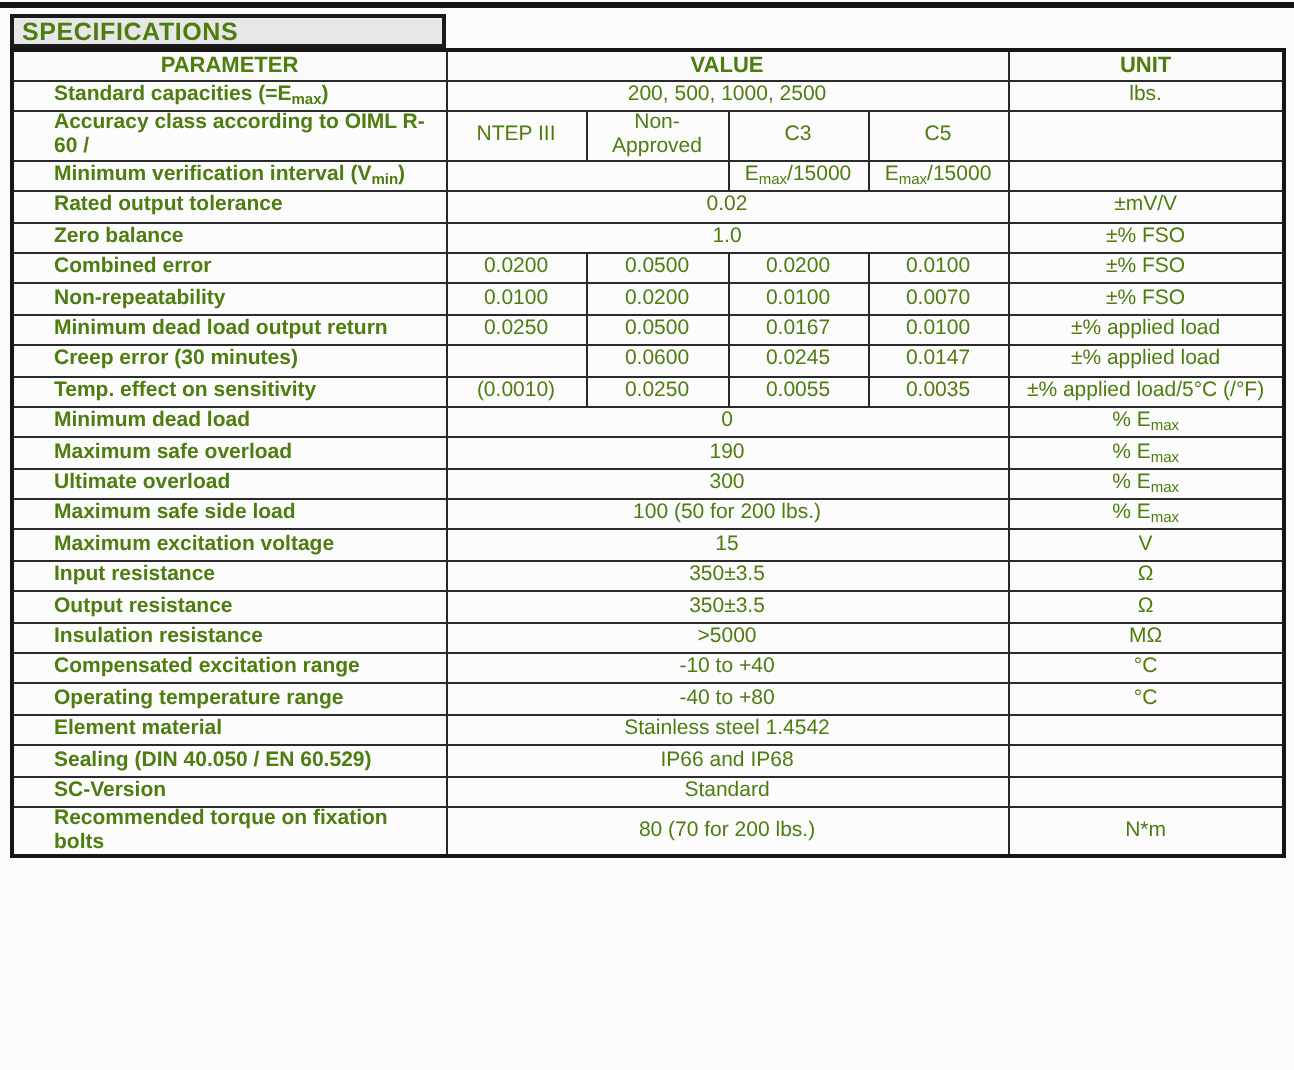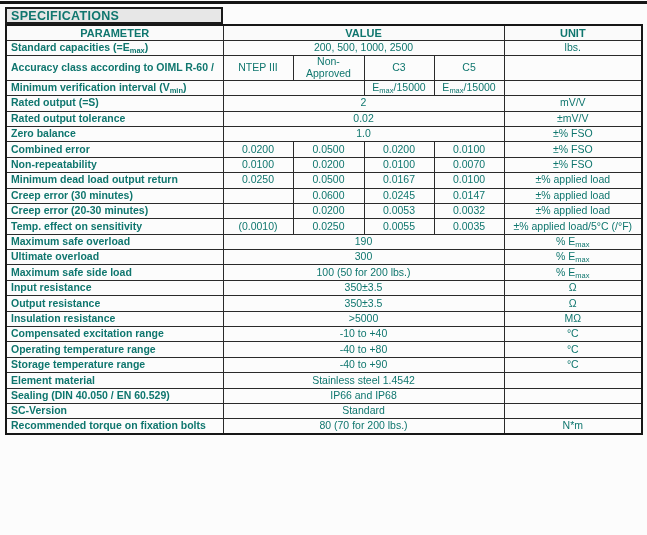--- a/index.html
+++ b/index.html
@@ -1,21 +1,21 @@
 <!DOCTYPE html>
 <html><head>
 <meta charset="utf-8">
 <style>
   html,body { margin:0; padding:0; background:#ffffff; }
   .page {
     position:relative;
     width:647px; height:535px;
     background:#fcfcfc;
     font-family:"Liberation Sans", sans-serif;
-    color:#0f766e;
+    color:#4d7c0f;
     overflow:hidden;
   }
   .topbar {
     position:absolute; left:0; top:1px;
     width:647px; height:3px;
     background:#161616;
   }
   .title-box {
     position:absolute; left:5px; top:7px;
     width:218px; height:17px;
@@ -47,21 +47,21 @@
   }
   .spec th {
     font-weight:bold;
     text-align:center;
     font-size:11px;
     background:#fafafa;
   }
   .spec td.param {
     text-align:left;
     font-weight:bold;
-    padding-left:4px;
+    padding-left:20px;
   }
   .spec td.val, .spec td.unit { text-align:center; }
   sub { font-size:7.5px; vertical-align:-2px; line-height:0; }
 </style>
 </head>
 <body>
 
 <div class="page">
   <div class="topbar"></div>
   <div class="title-box">SPECIFICATIONS</div>
@@ -97,25 +97,20 @@
           <td class="unit"></td>
         </tr>
         <tr>
           <td class="param">Minimum verification interval (V<sub>min</sub>)</td>
           <td class="val" colspan="2"></td>
           <td class="val">E<sub>max</sub>/15000</td>
           <td class="val">E<sub>max</sub>/15000</td>
           <td class="unit"></td>
         </tr>
         <tr>
-          <td class="param">Rated output (=S)</td>
-          <td class="val" colspan="4">2</td>
-          <td class="unit">mV/V</td>
-        </tr>
-        <tr>
           <td class="param">Rated output tolerance</td>
           <td class="val" colspan="4">0.02</td>
           <td class="unit">±mV/V</td>
         </tr>
         <tr>
           <td class="param">Zero balance</td>
           <td class="val" colspan="4">1.0</td>
           <td class="unit">±% FSO</td>
         </tr>
         <tr>
@@ -144,49 +139,51 @@
         </tr>
         <tr>
           <td class="param">Creep error (30 minutes)</td>
           <td class="val"></td>
           <td class="val">0.0600</td>
           <td class="val">0.0245</td>
           <td class="val">0.0147</td>
           <td class="unit">±% applied load</td>
         </tr>
         <tr>
-          <td class="param">Creep error (20-30 minutes)</td>
-          <td class="val"></td>
-          <td class="val">0.0200</td>
-          <td class="val">0.0053</td>
-          <td class="val">0.0032</td>
-          <td class="unit">±% applied load</td>
-        </tr>
-        <tr>
           <td class="param">Temp. effect on sensitivity</td>
           <td class="val">(0.0010)</td>
           <td class="val">0.0250</td>
           <td class="val">0.0055</td>
           <td class="val">0.0035</td>
           <td class="unit">±% applied load/5°C (/°F)</td>
         </tr>
         <tr>
+          <td class="param">Minimum dead load</td>
+          <td class="val" colspan="4">0</td>
+          <td class="unit">% E<sub>max</sub></td>
+        </tr>
+        <tr>
           <td class="param">Maximum safe overload</td>
           <td class="val" colspan="4">190</td>
           <td class="unit">% E<sub>max</sub></td>
         </tr>
         <tr>
           <td class="param">Ultimate overload</td>
           <td class="val" colspan="4">300</td>
           <td class="unit">% E<sub>max</sub></td>
         </tr>
         <tr>
           <td class="param">Maximum safe side load</td>
           <td class="val" colspan="4">100 (50 for 200 lbs.)</td>
           <td class="unit">% E<sub>max</sub></td>
+        </tr>
+        <tr>
+          <td class="param">Maximum excitation voltage</td>
+          <td class="val" colspan="4">15</td>
+          <td class="unit">V</td>
         </tr>
         <tr>
           <td class="param">Input resistance</td>
           <td class="val" colspan="4">350±3.5</td>
           <td class="unit">Ω</td>
         </tr>
         <tr>
           <td class="param">Output resistance</td>
           <td class="val" colspan="4">350±3.5</td>
           <td class="unit">Ω</td>
@@ -197,25 +194,20 @@
           <td class="unit">MΩ</td>
         </tr>
         <tr>
           <td class="param">Compensated excitation range</td>
           <td class="val" colspan="4">-10 to +40</td>
           <td class="unit">°C</td>
         </tr>
         <tr>
           <td class="param">Operating temperature range</td>
           <td class="val" colspan="4">-40 to +80</td>
-          <td class="unit">°C</td>
-        </tr>
-        <tr>
-          <td class="param">Storage temperature range</td>
-          <td class="val" colspan="4">-40 to +90</td>
           <td class="unit">°C</td>
         </tr>
         <tr>
           <td class="param">Element material</td>
           <td class="val" colspan="4">Stainless steel 1.4542</td>
           <td class="unit"></td>
         </tr>
         <tr>
           <td class="param">Sealing (DIN 40.050 / EN 60.529)</td>
           <td class="val" colspan="4">IP66 and IP68</td>

